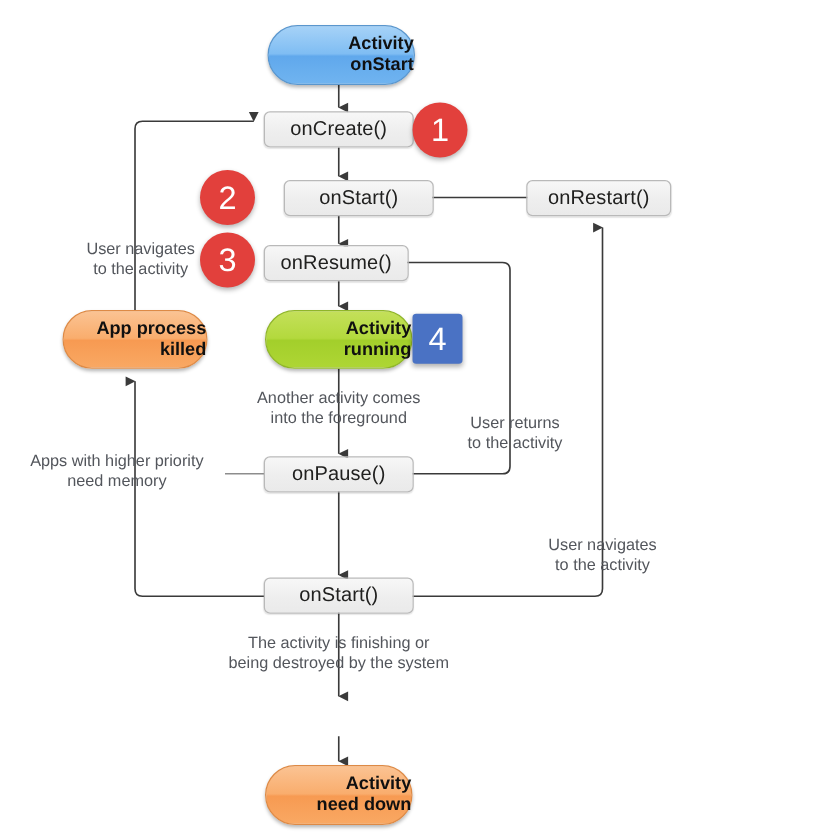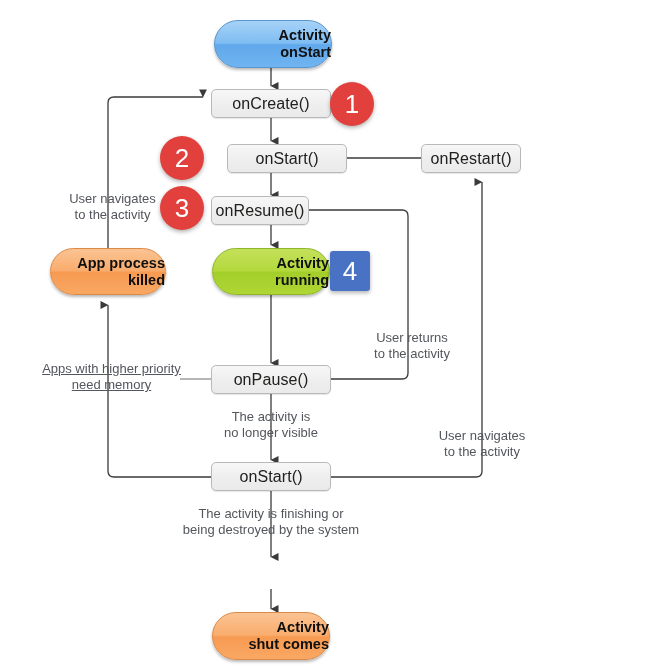--- a/index.html
+++ b/index.html
@@ -172,36 +172,36 @@
     <span>running</span>
   </div>
 
   <div class="pill orange" style="left:50px; top:248px; width:116px; height:47px;">
     <span>App process</span>
     <span>killed</span>
   </div>
 
   <div class="pill orange" style="left:212px; top:612px; width:118px; height:48px;">
     <span>Activity</span>
-    <span>shut comes</span>
+    <span>need down</span>
   </div>
 
   <div class="mbox" style="left:211px; top:89px; width:120px; height:29px;">
     <span>onCreate()</span>
   </div>
 
   <div class="mbox" style="left:227px; top:144px; width:120px; height:29px;">
     <span>onStart()</span>
   </div>
 
-  <div class="mbox" style="left:211px; top:196px; width:98px; height:29px;">
+  <div class="mbox" style="left:211px; top:196px; width:116px; height:29px;">
     <span>onResume()</span>
   </div>
 
-  <div class="mbox" style="left:421px; top:144px; width:100px; height:29px;">
+  <div class="mbox" style="left:421px; top:144px; width:116px; height:29px;">
     <span>onRestart()</span>
   </div>
 
   <div class="mbox" style="left:211px; top:365px; width:120px; height:29px;">
     <span>onPause()</span>
   </div>
 
   <div class="mbox" style="left:211px; top:462px; width:120px; height:29px;">
     <span>onStart()</span>
   </div>
@@ -219,29 +219,29 @@
     <span>3</span>
   </div>
 
   <div class="badge-square" style="left:330px; top:251px;">
     <span>4</span>
   </div>
 
   <div class="elabel" style="left:50px; top:191px; width:125px;">User navigates
 to the activity</div>
 
+  <div class="elabel" style="left:181px; top:310px; width:180px;">Another activity comes
+into the foreground</div>
 
   <div class="elabel" style="left:360px; top:330px; width:104px;">User returns
 to the activity</div>
 
-  <div class="elabel" style="left:35px; top:361px; width:153px;text-decoration:underline;">Apps with higher priority
+  <div class="elabel" style="left:17px; top:361px; width:153px;">Apps with higher priority
 need memory</div>
 
-  <div class="elabel" style="left:206px; top:409px; width:130px;">The activity is
-no longer visible</div>
 
   <div class="elabel" style="left:430px; top:428px; width:104px;">User navigates
 to the activity</div>
 
   <div class="elabel" style="left:171px; top:506px; width:200px;">The activity is finishing or
 being destroyed by the system</div>
 
 </div>
 
 </body></html>

